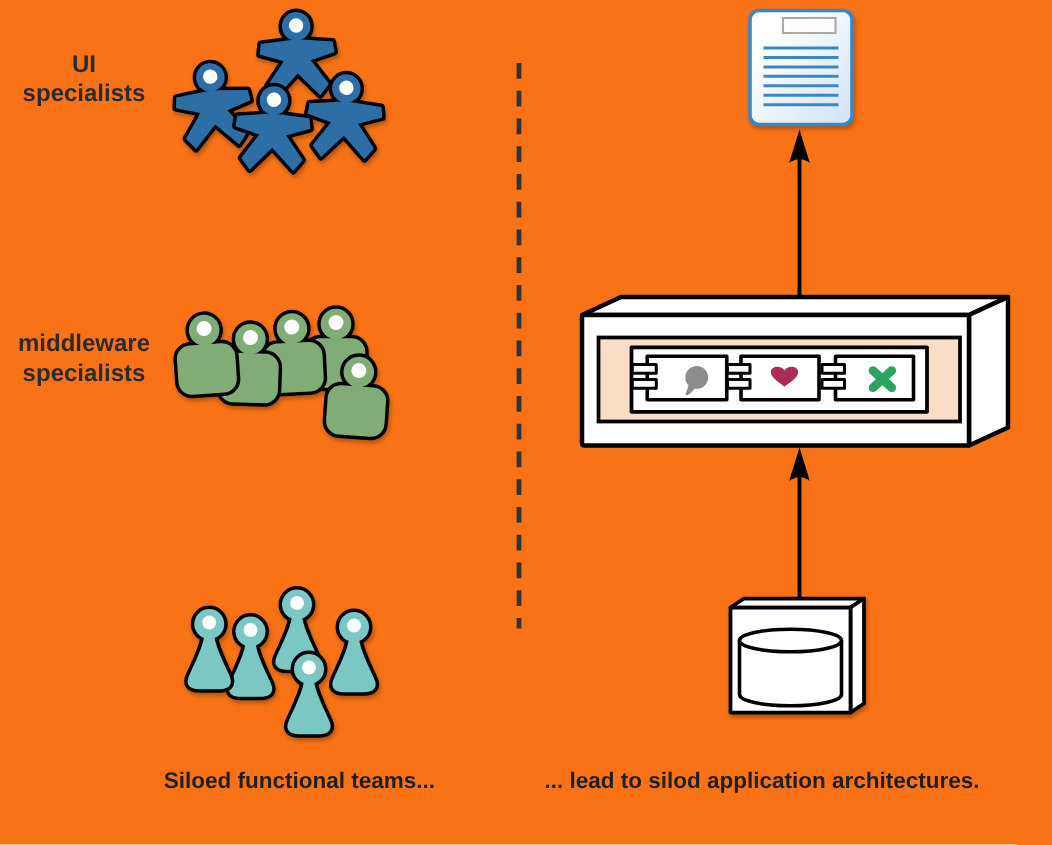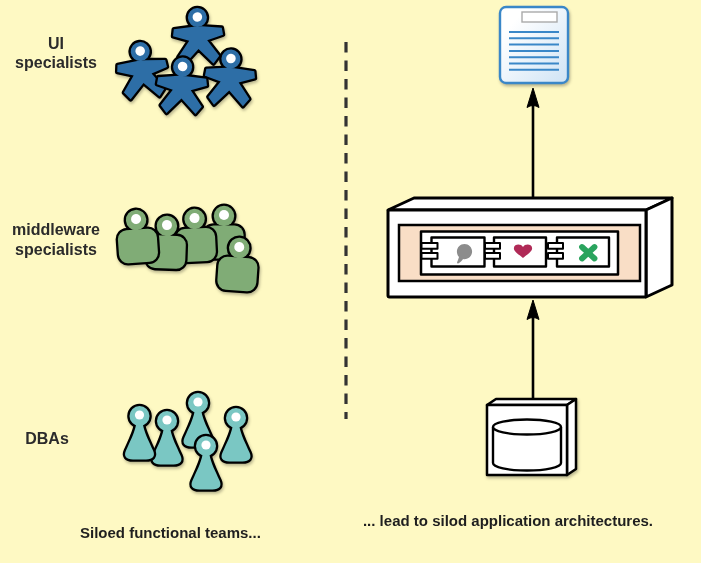--- a/index.html
+++ b/index.html
@@ -1,16 +1,16 @@
 <!DOCTYPE html>
 <html><head>
 <meta charset="utf-8">
 <style>
   html,body { margin:0; padding:0; background:#fff; }
-  .stage { position:relative; width:701px; height:563px; background:#fef9c3; overflow:hidden;
+  .stage { position:relative; width:701px; height:563px; background:#f97316; overflow:hidden;
            font-family:"Liberation Sans",sans-serif; }
   svg.layer { position:absolute; left:0; top:0; }
   .team-label { position:absolute; font-weight:bold; color:#2b2b2b; text-align:center;
                 white-space:pre-line; font-size:16px; line-height:19px; }
   .caption { position:absolute; font-weight:bold; color:#1f1f1f; font-size:15px; line-height:22px; }
   .po { fill:#000; stroke:#000; stroke-width:4.6; stroke-linejoin:round; stroke-linecap:round; }
   .pf { stroke:none; }
   .ink { stroke:#000; stroke-linejoin:round; fill:#fff; }
   .shadow { filter: drop-shadow(1px 2px 1.5px rgba(0,0,0,0.28)); }
 </style>
@@ -182,20 +182,19 @@
       <rect class="ink" stroke-width="2.5" x="487" y="405" width="80" height="70"></rect>
       <path class="ink" stroke-width="2.4" d="M493,427 L493,463 A34,7.5 0 0 0 561,463 L561,427"></path>
       <ellipse class="ink" stroke-width="2.4" cx="527" cy="427" rx="34" ry="7.5"></ellipse>
     </g>
   </svg>
 
   <div class="team-label" style="left:0px; top:34px; width:112px;">UI
 specialists</div>
   <div class="team-label" style="left:0px; top:220px; width:112px; line-height:20px;">middleware
 specialists</div>
-  <div class="team-label" style="left:0px; top:429px; width:94px;">DBAs</div>
-
-  <div class="caption" style="left:80px; top:522px; width:210px; text-align:left;">Siloed functional teams...</div>
+
+  <div class="caption" style="left:80px; top:510px; width:210px; text-align:right;">Siloed functional teams...</div>
 
   <div class="caption" style="left:333px; top:510px; width:350px; text-align:center;">
     <div>... lead to silod application architectures.</div>
   </div>
 </div>
 
 </body></html>

